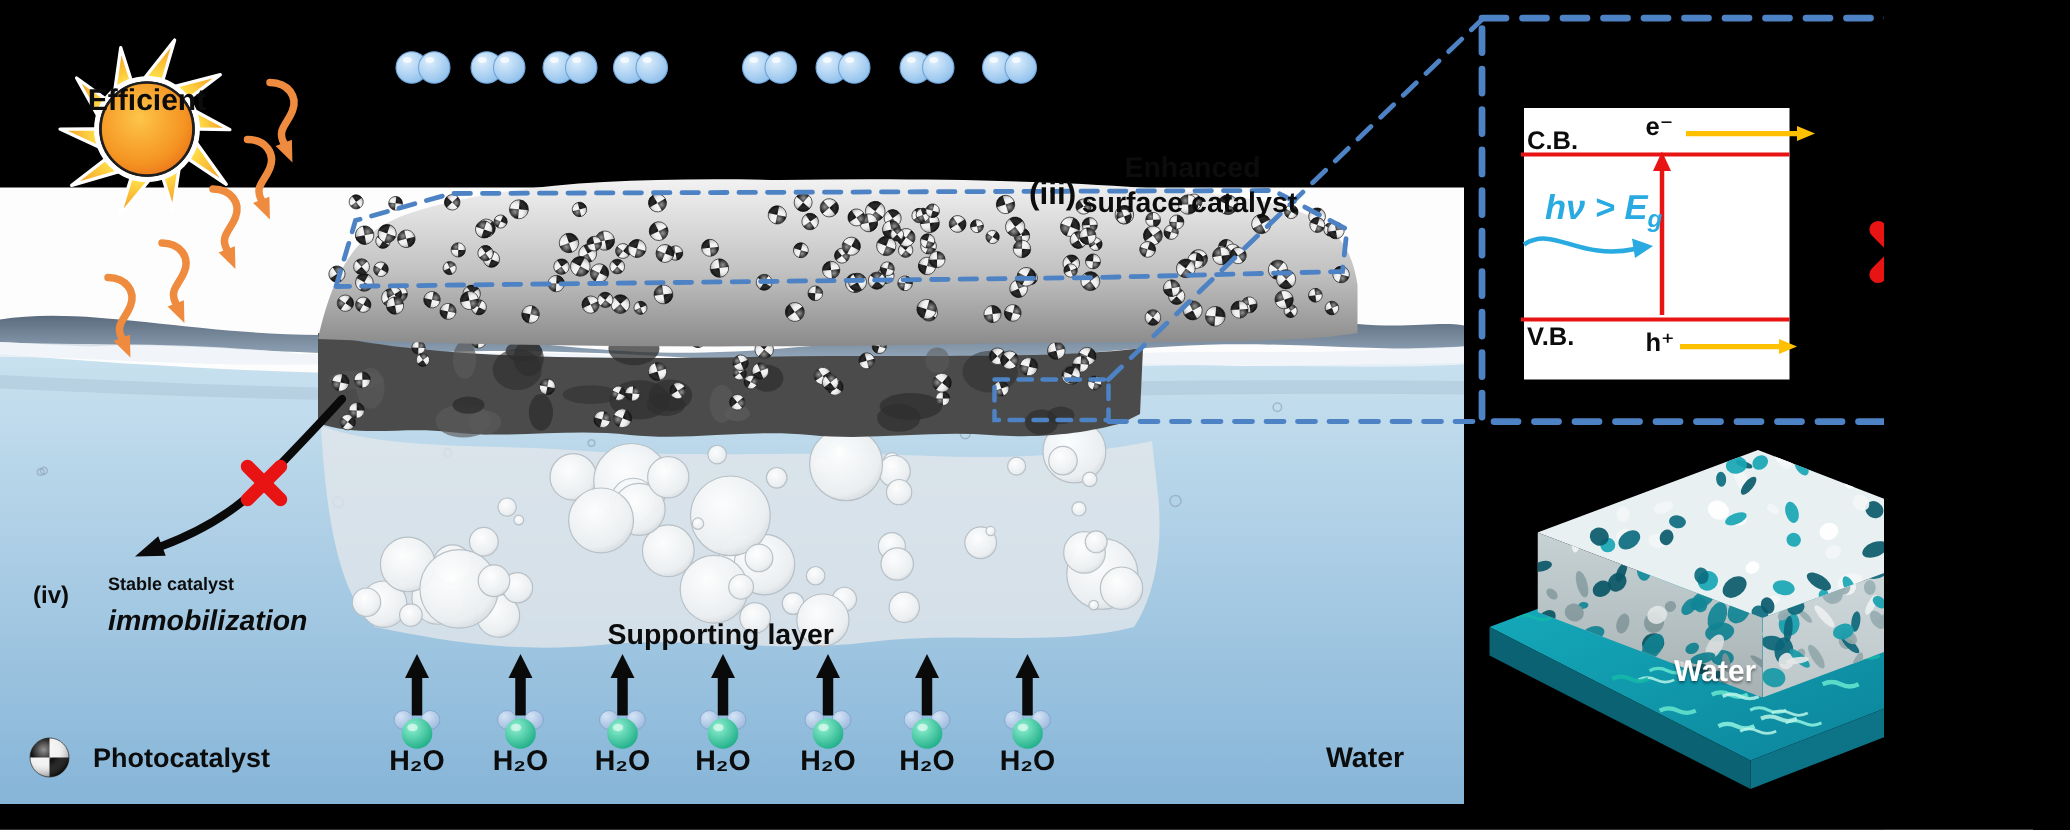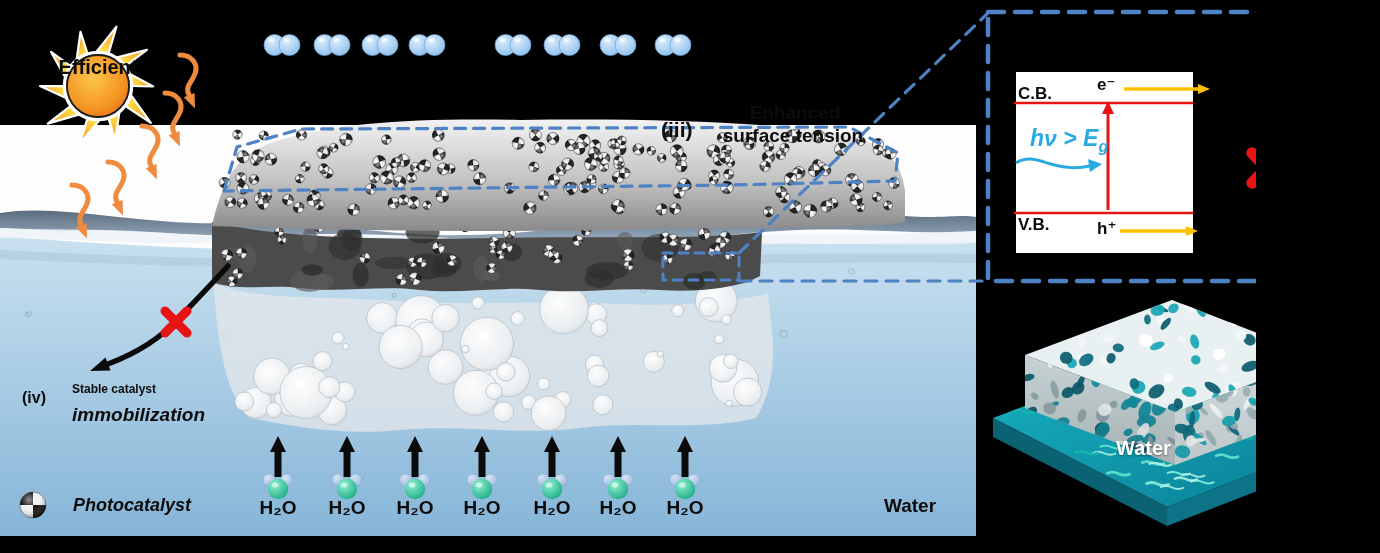--- a/index.html
+++ b/index.html
@@ -1821,29 +1821,30 @@
           <circle r="13" fill="#f2f2f2" stroke="#2b2b2b" stroke-width="0.5"></circle>
           <path d="M0,0 L0,-13 A13,13 0 0 0 -13,0 Z" fill="#101010"></path>
           <path d="M0,0 L0,13 A13,13 0 0 0 13,0 Z" fill="#101010"></path>
           <circle r="13" fill="url(#sphereShade)"></circle>
         </g>
       </g>
   </svg>
 
   <div class="lbl ctr" style="left:28px;top:57px;width:140px;font-size:20px;">Efficient</div>
 
-  <div class="lbl" style="left:661px;top:119px;font-size:21px;">(iii)</div>
+  <div class="lbl" style="left:686px;top:119px;font-size:21px;">(iii)</div>
   <div class="lbl ctr" style="left:725px;top:103px;width:140px;font-size:19px;">Enhanced</div>
-  <div class="lbl ctr" style="left:718px;top:126px;width:150px;font-size:19px;">surface tension</div>
+  <div class="lbl ctr" style="left:718px;top:126px;width:150px;font-size:19px;">surface catalyst</div>
 
   <div class="lbl" style="left:22px;top:389px;font-size:16px;">(iv)</div>
   <div class="lbl" style="left:72px;top:383px;font-size:12px;">Stable catalyst</div>
   <div class="lbl" style="left:72px;top:405px;font-size:19px;font-style:italic;">immobilization</div>
 
-  <div class="lbl" style="left:73px;top:496px;font-size:18px;font-style:italic;">Photocatalyst</div>
+  <div class="lbl" style="left:405px;top:414px;font-size:19px;">Supporting layer</div>
+  <div class="lbl" style="left:62px;top:496px;font-size:18px;">Photocatalyst</div>
   <div class="lbl" style="left:884px;top:496px;font-size:19px;">Water</div>
 
   <div class="lbl" style="left:1018px;top:85px;font-size:17px;text-align:right;">C.B.</div>
   <div class="lbl" style="left:1097px;top:76px;font-size:17px;">e⁻</div>
   <div class="lbl" style="left:1018px;top:216px;font-size:17px;">V.B.</div>
   <div class="lbl" style="left:1097px;top:220px;font-size:17px;">h⁺</div>
   <div class="lbl cyan" style="left:1030px;top:126px;font-size:23px;"><span>hν &gt; E</span><sub>g</sub></div>
 
   <div class="lbl white" style="left:1116px;top:438px;font-size:20px;">Water</div>
 

